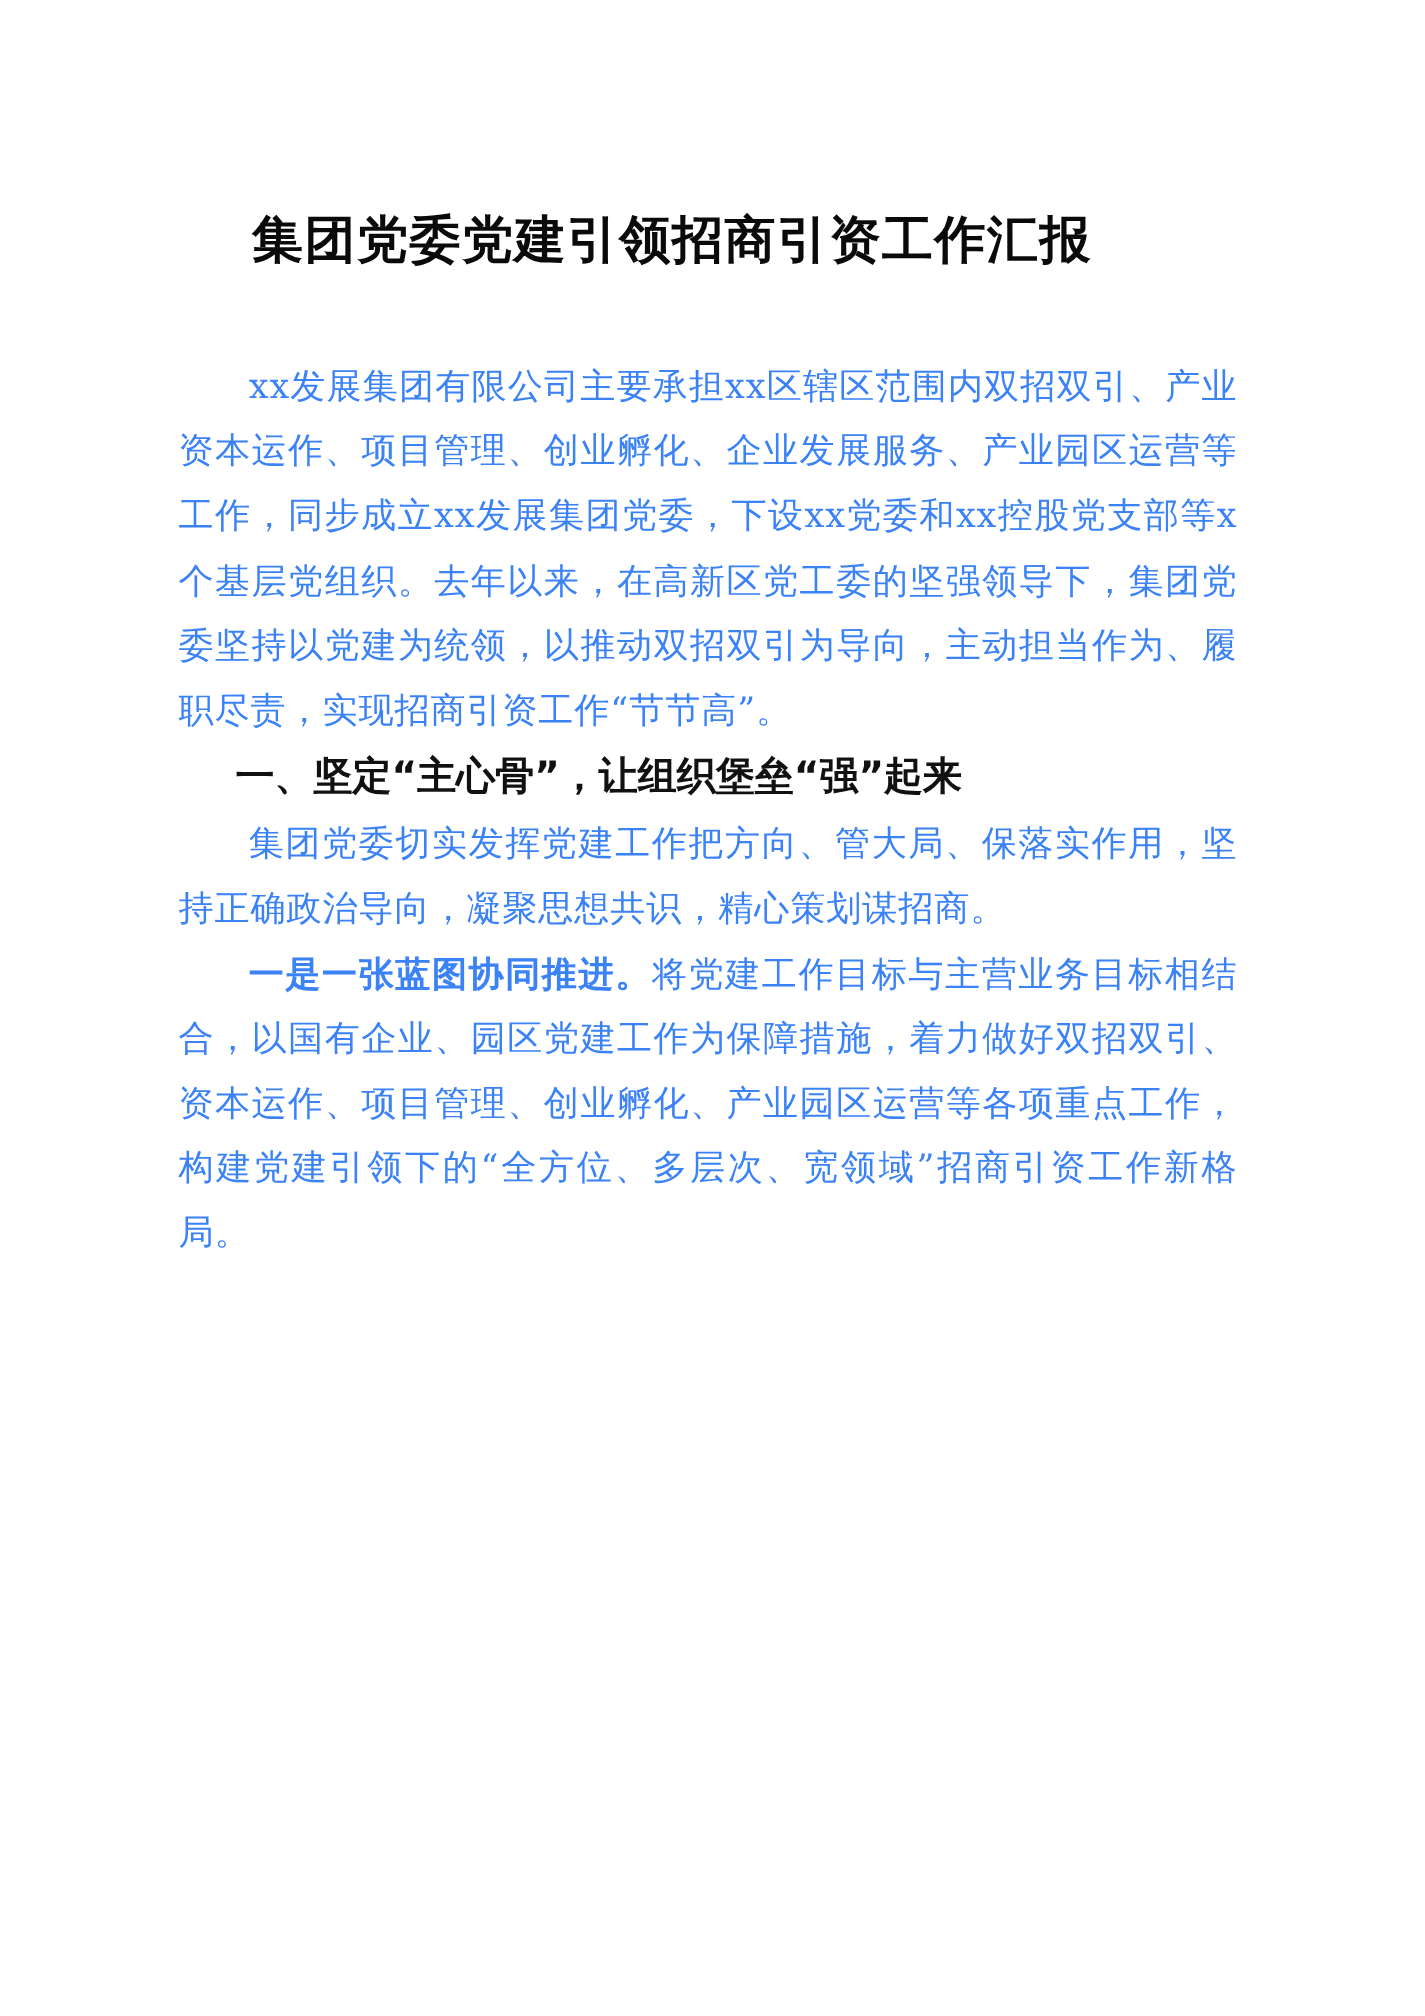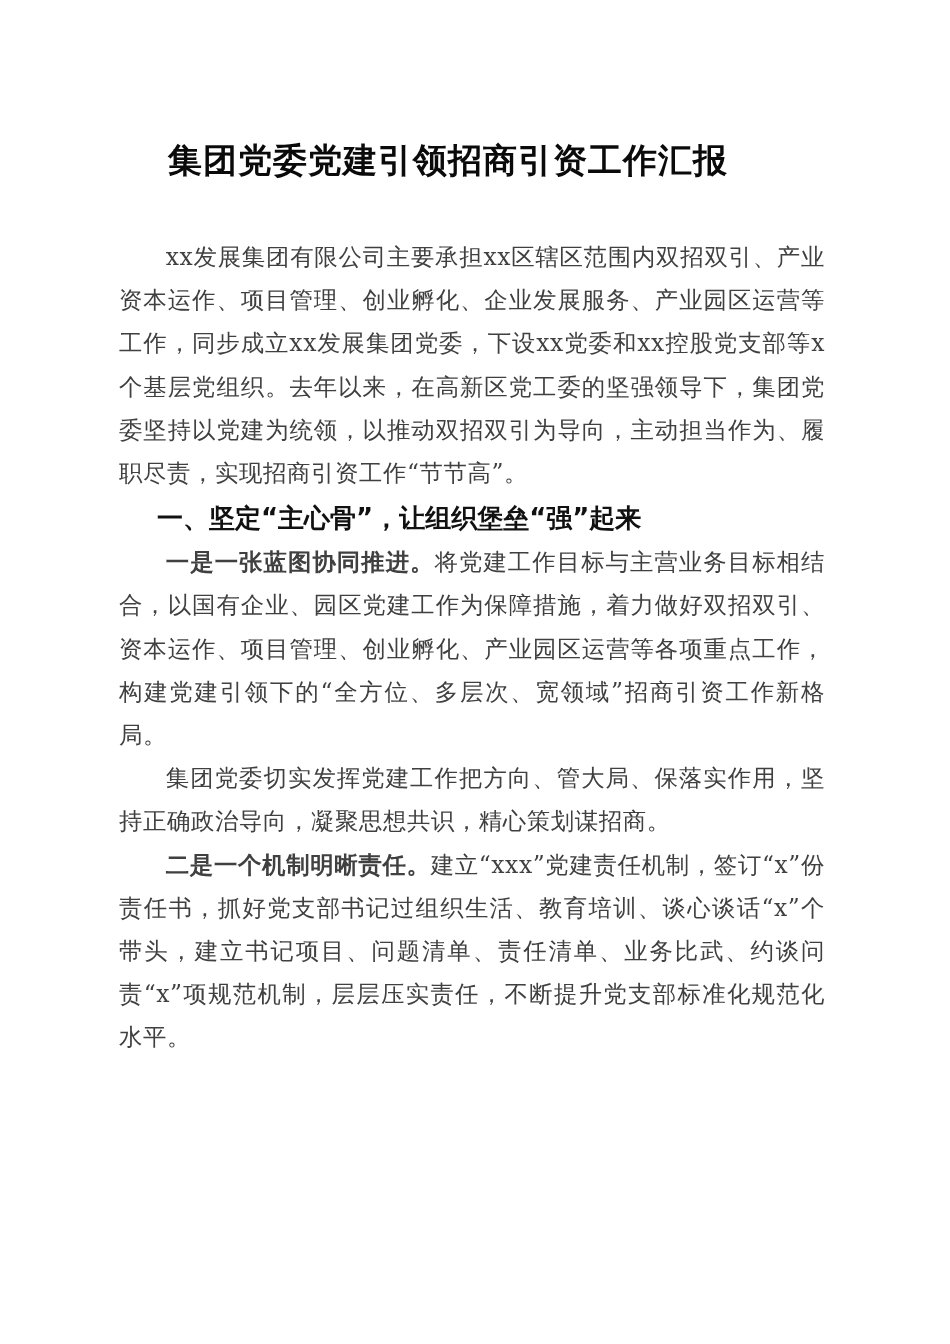--- a/index.html
+++ b/index.html
@@ -43,21 +43,21 @@
     }
     .para {
       font-family: "DejaVu Serif", "Liberation Serif", serif;
       font-size: 23.4px;
       line-height: 43.2px;
       text-indent: 46.8px;
       text-align: justify;
       text-align-last: left;
       margin: 0;
       letter-spacing: 0.6px;
-      color: #404040;
+      color: #3b82f6;
     }
     .heading {
       font-family: "DejaVu Sans", "Liberation Sans", sans-serif;
       font-weight: bold;
       font-size: 26px;
       line-height: 46px;
       text-indent: 38px;
       margin: 0;
       color: #111111;
     }
@@ -73,24 +73,21 @@
   <div class="title">集团党委党建引领招商引资工作汇报</div>
 
   <div class="body-text">
     <p class="para">
       <span>xx发展集团有限公司主要承担xx区辖区范围内双招双引、产业资本运作、项目管理、创业孵化、企业发展服务、产业园区运营等工作，同步成立xx发展集团党委，下设xx党委和xx控股党支部等x个基层党组织。去年以来，在高新区党工委的坚强领导下，集团党委坚持以党建为统领，以推动双招双引为导向，主动担当作为、履职尽责，实现招商引资工作“节节高”。</span>
     </p>
 
     <p class="heading">一、坚定“主心骨”，让组织堡垒“强”起来</p>
 
     <p class="para">
-      <span class="lead">一是一张蓝图协同推进。</span><span>将党建工作目标与主营业务目标相结合，以国有企业、园区党建工作为保障措施，着力做好双招双引、资本运作、项目管理、创业孵化、产业园区运营等各项重点工作，构建党建引领下的“全方位、多层次、宽领域”招商引资工作新格局。</span>
-    </p>
-
-    <p class="para">
       <span>集团党委切实发挥党建工作把方向、管大局、保落实作用，坚持正确政治导向，凝聚思想共识，精心策划谋招商。</span>
     </p>
 
     <p class="para">
-      <span class="lead">二是一个机制明晰责任。</span><span>建立“xxx”党建责任机制，签订“x”份责任书，抓好党支部书记过组织生活、教育培训、谈心谈话“x”个带头，建立书记项目、问题清单、责任清单、业务比武、约谈问责“x”项规范机制，层层压实责任，不断提升党支部标准化规范化水平。</span>
+      <span class="lead">一是一张蓝图协同推进。</span><span>将党建工作目标与主营业务目标相结合，以国有企业、园区党建工作为保障措施，着力做好双招双引、资本运作、项目管理、创业孵化、产业园区运营等各项重点工作，构建党建引领下的“全方位、多层次、宽领域”招商引资工作新格局。</span>
     </p>
+
   </div>
 </div>
 
 </body></html>

